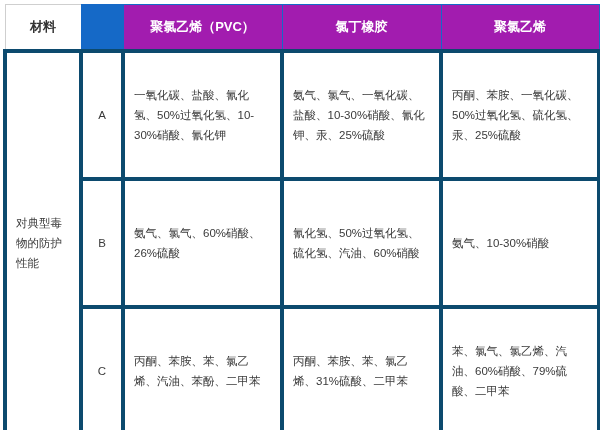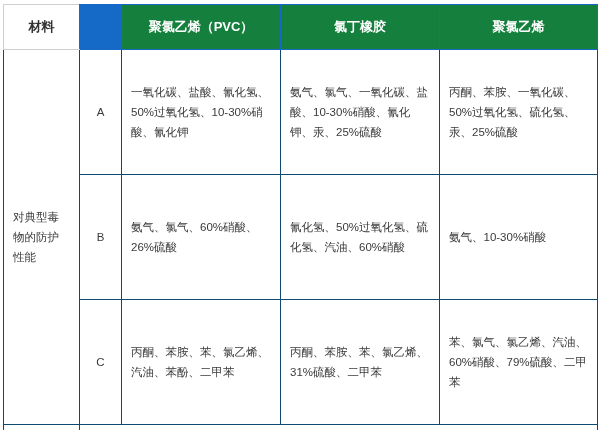--- a/index.html
+++ b/index.html
@@ -19,30 +19,30 @@
     height: 430px;
     box-sizing: border-box;
     padding: 4px 3px 3px 3px;
   }
   table.spec-table {
     width: 594px;
     border-collapse: collapse;
     table-layout: fixed;
   }
   table.spec-table td {
-    border: 1px solid #0c4a6e;
+    border: 4px solid #0c4a6e;
     vertical-align: middle;
     padding: 8px 9px;
     font-size: 11.5px;
     line-height: 1.75;
     color: #3a3a3a;
   }
   
   tr.header-row td {
-    background: #15803d;
+    background: #a21caf;
     color: #ffffff;
     font-size: 13px;
     font-weight: bold;
     text-align: center;
     height: 36px;
     padding: 4px 6px;
     border: 1px solid #1569c7;
     line-height: 1.3;
   }
   tr.header-row td.hdr-material {

